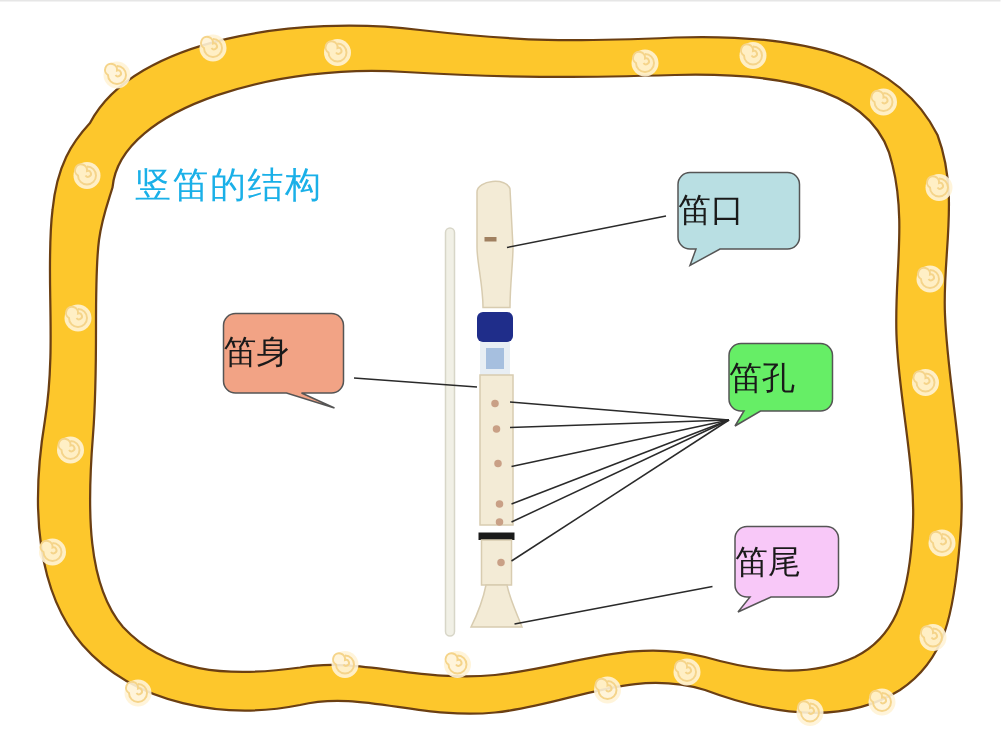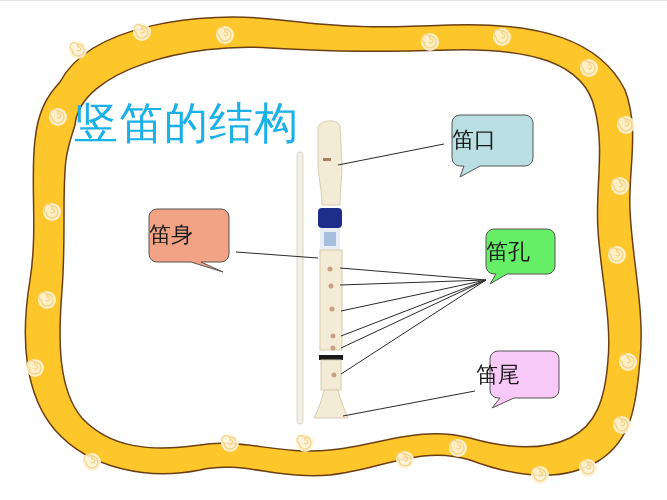--- a/index.html
+++ b/index.html
@@ -1,20 +1,20 @@
 <!DOCTYPE html>
 <html><head>
 <meta charset="utf-8">
 <style>
   html, body { margin:0; padding:0; background:#ffffff; }
   body { width:667px; height:500px; position:relative; overflow:hidden;
          font-family:"DejaVu Sans", sans-serif; }
   .topline { position:absolute; left:0; top:0; width:667px; height:1px; background:#e6e6e6; }
   svg.stage { position:absolute; left:0; top:0; }
-  .title { position:absolute; left:74px; top:98px; font-size:44px; color:#1ab0e8;
+  .title { position:absolute; left:90px; top:98px; font-size:24px; color:#1ab0e8;
            letter-spacing:1px; white-space:nowrap; line-height:50px;
            font-family:"DejaVu Sans", sans-serif; }
   .callout { position:absolute; font-size:22px; color:#1a1a1a; white-space:nowrap;
              font-family:Liberation Sans, sans-serif; text-align:left; line-height:44px; }
 </style>
 </head>
 <body>
 
 <div class="topline"></div>
 
@@ -112,13 +112,13 @@
   <g>
     <path d="M498,351 h53 a8,8 0 0 1 8,8 v31 a8,8 0 0 1 -8,8 h-37 l-22,10 l8,-10 h-2 a8,8 0 0 1 -8,-8 v-31 a8,8 0 0 1 8,-8 z" fill="#f8c8f8" stroke="#555" stroke-width="1"></path>
   </g>
 </svg>
 
 <div class="title">竖笛的结构</div>
 
 <div class="callout" style="left:452px;top:118px;width:81px;">笛口</div>
 <div class="callout" style="left:149px;top:213px;width:72px;">笛身</div>
 <div class="callout" style="left:486px;top:230px;width:73px;">笛孔</div>
-<div class="callout" style="left:476px;top:353px;width:69px;">笛尾</div>
+<div class="callout" style="left:490px;top:353px;width:69px;">笛尾</div>
 
 </body></html>

